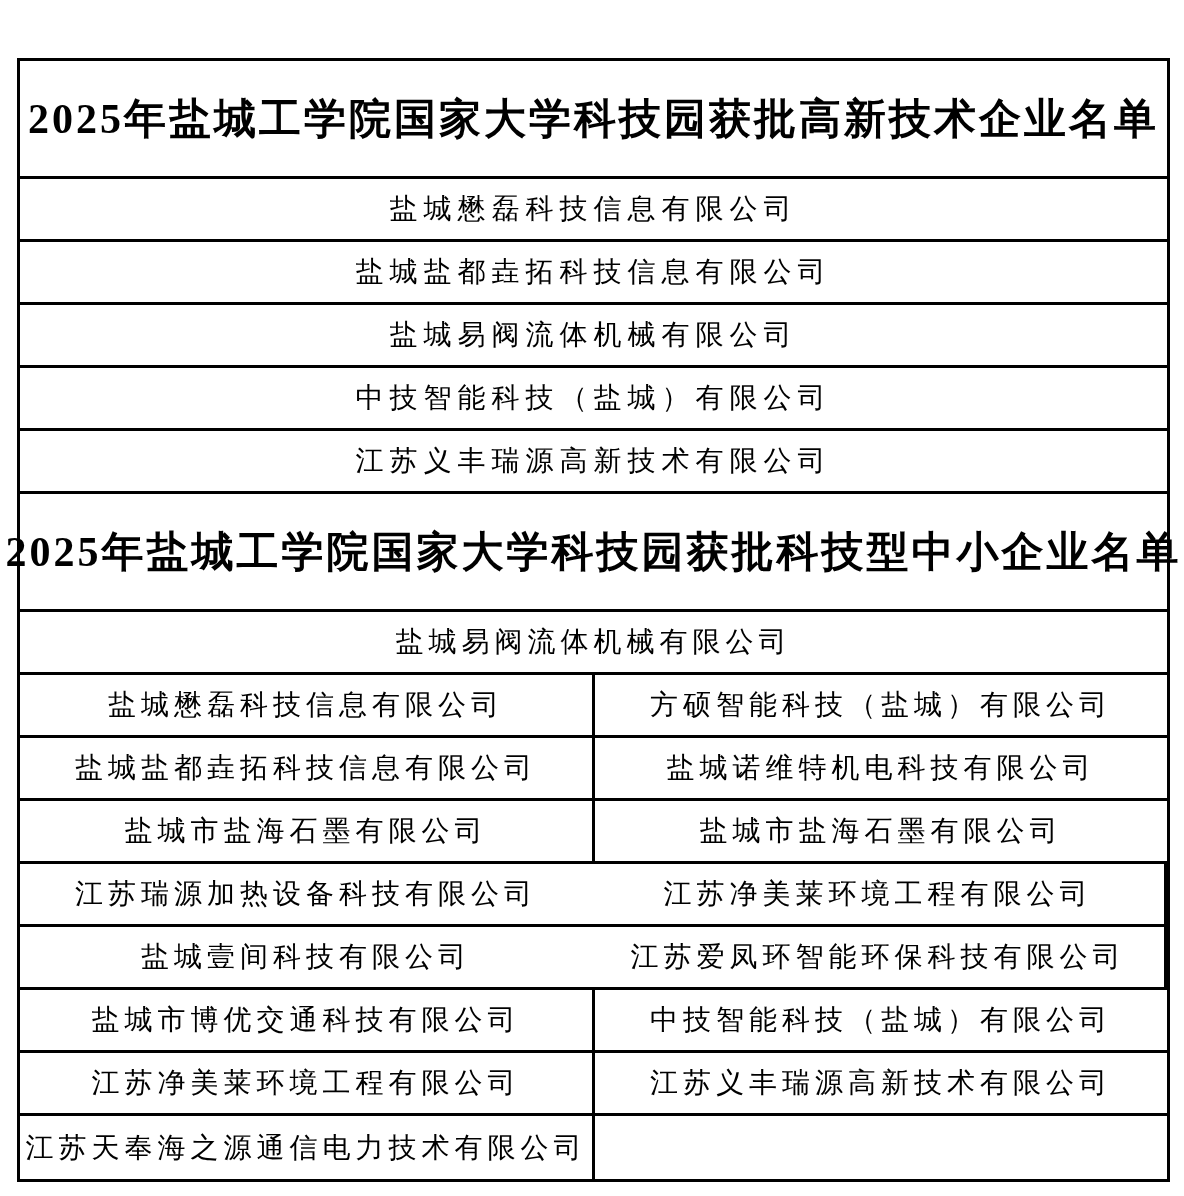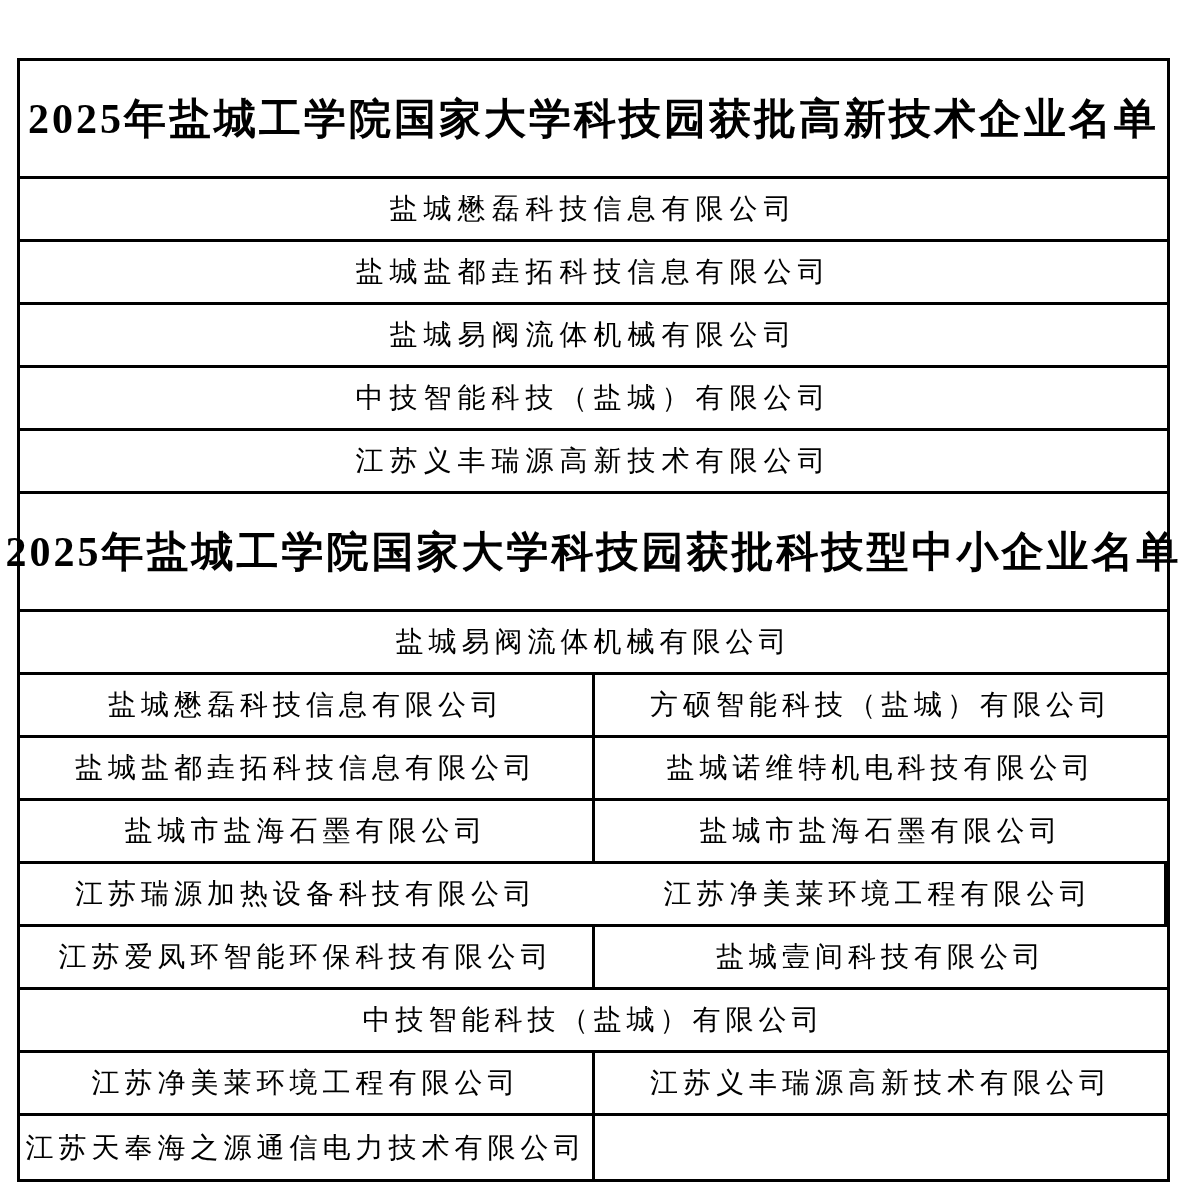--- a/index.html
+++ b/index.html
@@ -91,24 +91,25 @@
   </div>
   <div class="row two-col-row bordered">
     <div class="cell left-cell">盐城市盐海石墨有限公司</div>
     <div class="cell right-cell">盐城市盐海石墨有限公司</div>
   </div>
   <div class="row two-col-row bordered">
     <div class="cell right-cell">江苏瑞源加热设备科技有限公司</div>
     <div class="cell left-cell">江苏净美莱环境工程有限公司</div>
   </div>
   <div class="row two-col-row bordered">
+    <div class="cell right-cell">盐城壹间科技有限公司</div>
     <div class="cell left-cell">江苏爱凤环智能环保科技有限公司</div>
-    <div class="cell right-cell">盐城壹间科技有限公司</div>
   </div>
   <div class="row two-col-row bordered">
+    <div class="cell left-cell">盐城市博优交通科技有限公司</div>
     <div class="cell right-cell">中技智能科技（盐城）有限公司</div>
   </div>
   <div class="row two-col-row bordered">
     <div class="cell left-cell">江苏净美莱环境工程有限公司</div>
     <div class="cell right-cell">江苏义丰瑞源高新技术有限公司</div>
   </div>
   <div class="row two-col-row">
     <div class="cell left-cell">江苏天奉海之源通信电力技术有限公司</div>
     <div class="cell right-cell"></div>
   </div>

